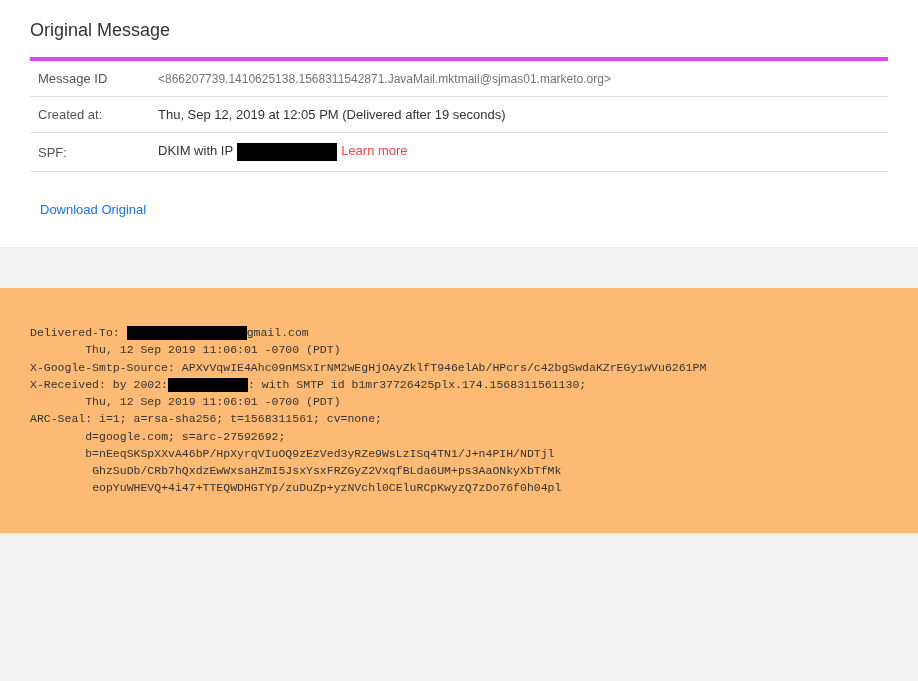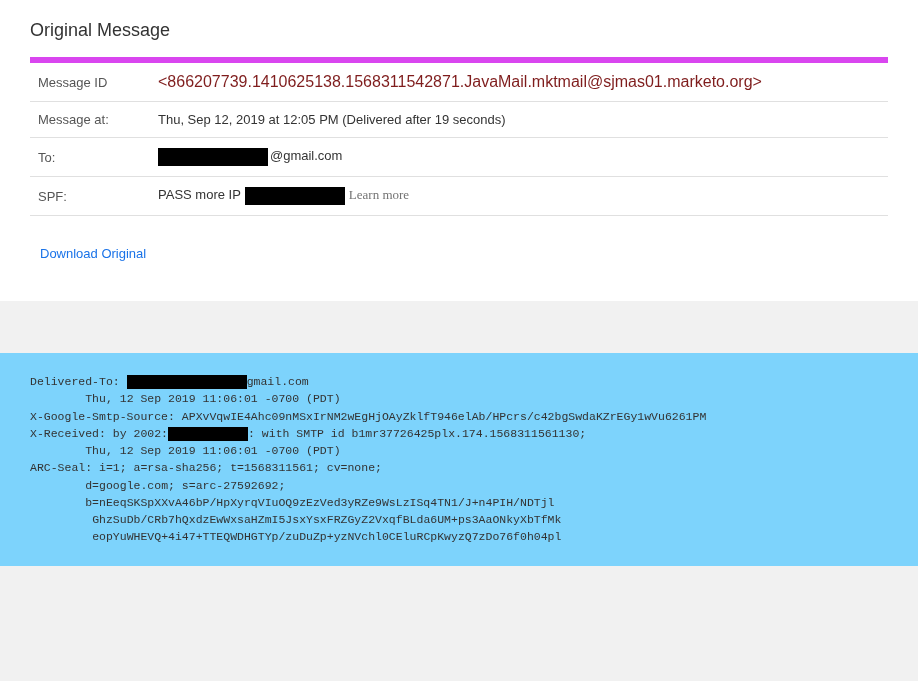--- a/index.html
+++ b/index.html
@@ -4,93 +4,92 @@
   <style>
     * { margin: 0; padding: 0; box-sizing: border-box; }
     body {
       font-family: Arial, sans-serif;
       font-size: 13px;
       background: #f1f1f1;
       color: #333;
     }
     .main-container {
       background: #fff;
-      padding: 20px 30px 40px 30px;
+      padding: 20px 30px 30px 30px;
     }
     .page-title {
       font-size: 18px;
       font-weight: normal;
       color: #333;
       margin-bottom: 16px;
     }
     .info-table {
       width: 100%;
       border-collapse: collapse;
       margin-bottom: 10px;
     }
     .info-table tr {
       border-bottom: 1px solid #e0e0e0;
     }
     .info-table tr:first-child {
-      border-top: 6px solid #d946ef;
+      border-top: 4px solid #d946ef;
     }
     .info-table td {
       padding: 10px 8px;
       vertical-align: middle;
     }
     .info-table td:first-child {
       width: 120px;
       color: #555;
       font-weight: normal;
     }
     .message-id-value {
-      color: #7f1d1d;
-      font-size: 16px;
+      color: #737373;
+      font-size: 12px;
     }
     .redacted-box {
       display: inline-block;
       width: 110px;
       height: 18px;
       background: #000;
       vertical-align: middle;
       margin-right: 2px;
     }
     .redacted-box-ip {
       display: inline-block;
       width: 100px;
       height: 18px;
       background: #000;
       vertical-align: middle;
       margin: 0 4px;
     }
     .learn-more {
-      color: #737373;
+      color: #ef4444;
       text-decoration: none;
       cursor: pointer;
-      font-family: Liberation Serif, serif;
     }
     .download-link {
       color: #1a73e8;
       text-decoration: none;
       cursor: pointer;
       font-size: 13px;
       margin-top: 20px;
       display: inline-block;
       margin-left: 10px;
       text-align: center;
     }
     .divider-section {
       height: 20px;
       background: #f1f1f1;
       margin-top: 16px;
     }
     .raw-section {
-      background: #7dd3fc;
-      padding: 20px 30px;
-      margin-top: 16px;
+      background: #fdba74;
+      padding: 36px 30px;
+      margin-top: 5px;
     }
     .raw-content {
       font-family: 'Courier New', monospace;
       font-size: 11.5px;
       color: #333;
       line-height: 1.5;
       white-space: pre-wrap;
       word-break: break-all;
     }
     .redacted-inline {
@@ -108,33 +107,27 @@
 
   <table class="info-table">
     <tbody>
         <tr>
       <td>Message ID</td>
       <td>
         <span class="message-id-value">&lt;866207739.1410625138.1568311542871.JavaMail.mktmail@sjmas01.marketo.org&gt;</span>
       </td>
     </tr>
     <tr>
-      <td>Message at:</td>
+      <td>Created at:</td>
       <td>Thu, Sep 12, 2019 at 12:05 PM (Delivered after 19 seconds)</td>
-    </tr>
-    <tr>
-      <td>To:</td>
-      <td>
-        <span class="redacted-box"></span><span>@gmail.com</span>
-      </td>
     </tr>
     <tr>
       <td>SPF:</td>
       <td>
-        <span>PASS more IP</span><span class="redacted-box-ip"></span><a class="learn-more">Learn more</a>
+        <span>DKIM with IP</span><span class="redacted-box-ip"></span><a class="learn-more">Learn more</a>
       </td>
     </tr>
   </tbody>
     </table>
 
   <a class="download-link">Download Original</a>
 </div>
 
 <div class="divider-section"></div>
 

